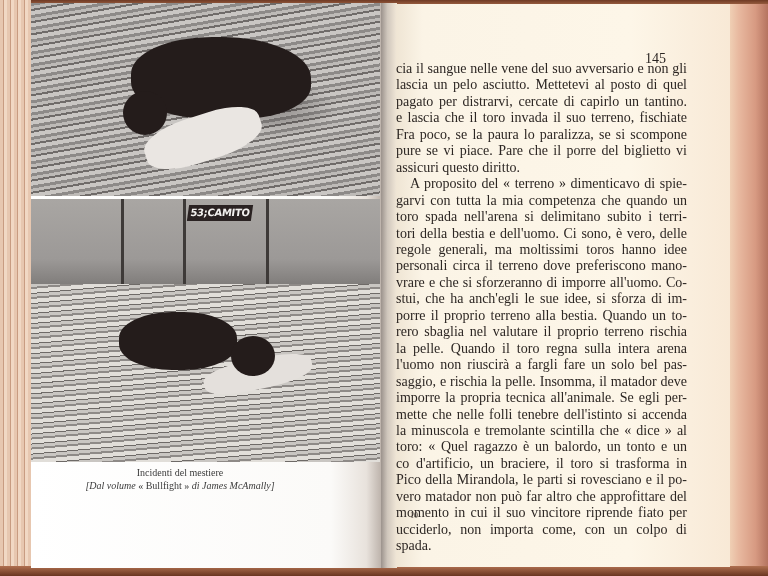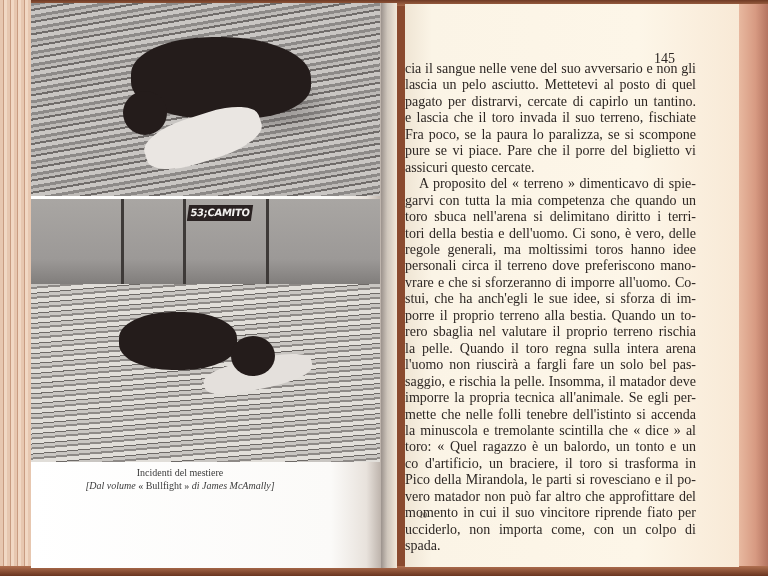--- a/index.html
+++ b/index.html
@@ -60,21 +60,20 @@
   .caption .c2 em { font-style:italic; }
 
   
   .gutter { position:absolute; left:381px; top:3px; width:16px; height:565px;
     background:linear-gradient(90deg,#9b928c,#cfc6bc 40%,#f2e8d8 100%); }
 
   
   .page-right {
     position:absolute; left:396px; top:4px; width:334px; height:563px;
     background:linear-gradient(90deg,#efe5d4 0%,#fbf4e6 8%,#fdf6e8 70%,#f8e9d6 100%);
-    margin-left:9px;
   }
   .page-number { position:absolute; left:249px; top:47px; font-size:14px; color:#2b2522; }
   .text-body {
     position:absolute; left:0; top:57px; width:291px;
     font-size:14px; line-height:16.45px; color:#2c2623; text-align:justify;
   }
   .text-body .line { display:block; white-space:nowrap; text-align-last:justify; }
   .text-body .line.last { text-align-last:left; }
   .text-body .indent { padding-left:14px; }
   .folio { position:absolute; left:14px; top:507px; font-size:8px; color:#4a403a;font-family:Liberation Serif, serif; }
@@ -117,24 +116,24 @@
 
 <div class="page-right">
   <div class="page-number">145</div>
   <div class="text-body">
     <span class="line">cia il sangue nelle vene del suo avversario e non gli</span>
     <span class="line">lascia un pelo asciutto. Mettetevi al posto di quel</span>
     <span class="line">pagato per distrarvi, cercate di capirlo un tantino.</span>
     <span class="line">e lascia che il toro invada il suo terreno, fischiate</span>
     <span class="line">Fra poco, se la paura lo paralizza, se si scompone</span>
     <span class="line">pure se vi piace. Pare che il porre del biglietto vi</span>
-    <span class="line last">assicuri questo cercate.</span>
+    <span class="line last">assicuri questo diritto.</span>
     <span class="line indent">A proposito del « terreno » dimenticavo di spie-</span>
     <span class="line">garvi con tutta la mia competenza che quando un</span>
-    <span class="line">toro sbuca nell'arena si delimitano diritto i terri-</span>
+    <span class="line">toro spada nell'arena si delimitano subito i terri-</span>
     <span class="line">tori della bestia e dell'uomo. Ci sono, è vero, delle</span>
     <span class="line">regole generali, ma moltissimi toros hanno idee</span>
     <span class="line">personali circa il terreno dove preferiscono mano-</span>
     <span class="line">vrare e che si sforzeranno di imporre all'uomo. Co-</span>
     <span class="line">stui, che ha anch'egli le sue idee, si sforza di im-</span>
     <span class="line">porre il proprio terreno alla bestia. Quando un to-</span>
     <span class="line">rero sbaglia nel valutare il proprio terreno rischia</span>
     <span class="line">la pelle. Quando il toro regna sulla intera arena</span>
     <span class="line">l'uomo non riuscirà a fargli fare un solo bel pas-</span>
     <span class="line">saggio, e rischia la pelle. Insomma, il matador deve</span>

